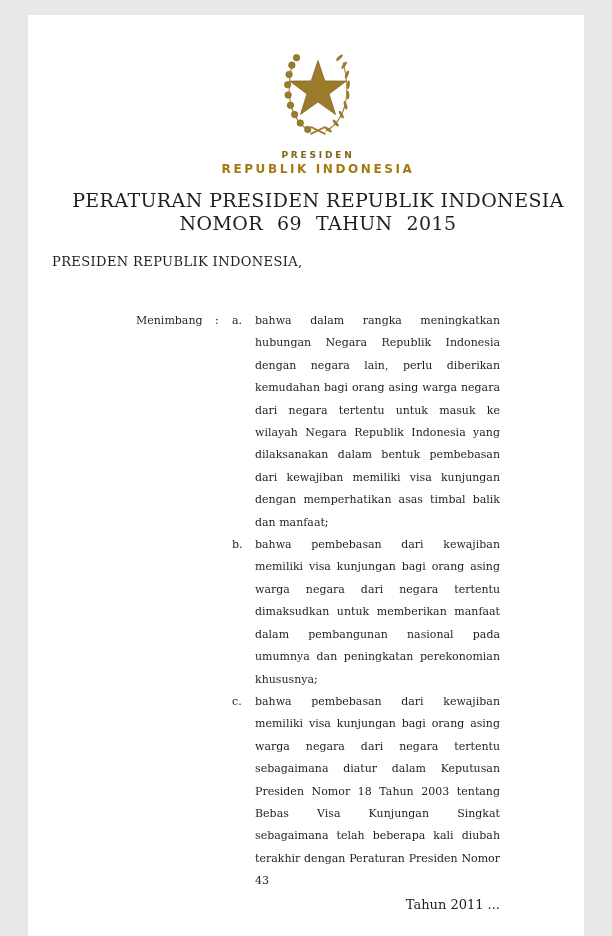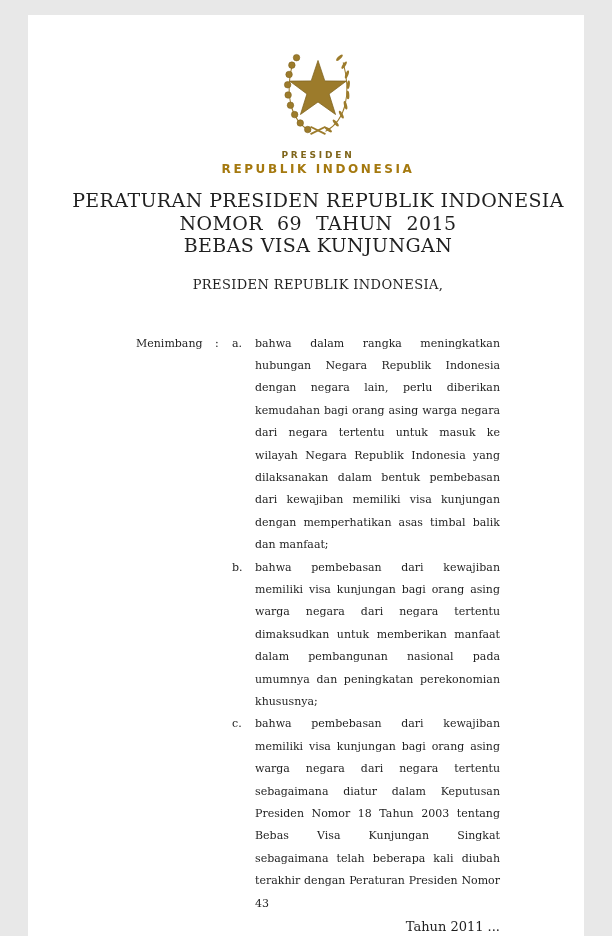--- a/index.html
+++ b/index.html
@@ -37,21 +37,20 @@
     line-height:22.5px;
   }
   .spread{ word-spacing:0.4em; }
   .invocation{
     margin-top:19px;
     text-align:center;
     font-size:13px; letter-spacing:0.4px;
   }
   .addressee{
     margin-top:20px;
-    text-align:center;
     font-size:13px; letter-spacing:0.4px;
   }
   
   .considering{
     margin:41px 84px 0 84px;
     display:grid;
     grid-template-columns:79px 17px 1fr;
     align-items:start;
     font-size:11px;
     line-height:22.4px;
@@ -119,21 +118,20 @@
         <path d="M68,95 L52,87"></path>
       </g>
     </svg>
     <div class="lh-line1">PRESIDEN</div>
     <div class="lh-line2">REPUBLIK INDONESIA</div>
   </header>
 
   <section class="title-block">
     <div>PERATURAN PRESIDEN REPUBLIK INDONESIA</div>
     <div class="spread">NOMOR 69 TAHUN 2015</div>
-    <div>BEBAS VISA KUNJUNGAN</div>
   </section>
 
 
   <div class="addressee">PRESIDEN REPUBLIK INDONESIA,</div>
 
   <section class="considering">
     <div class="c-label">Menimbang</div>
     <div class="c-colon">:</div>
     <div class="c-items">
       <div class="c-item">

